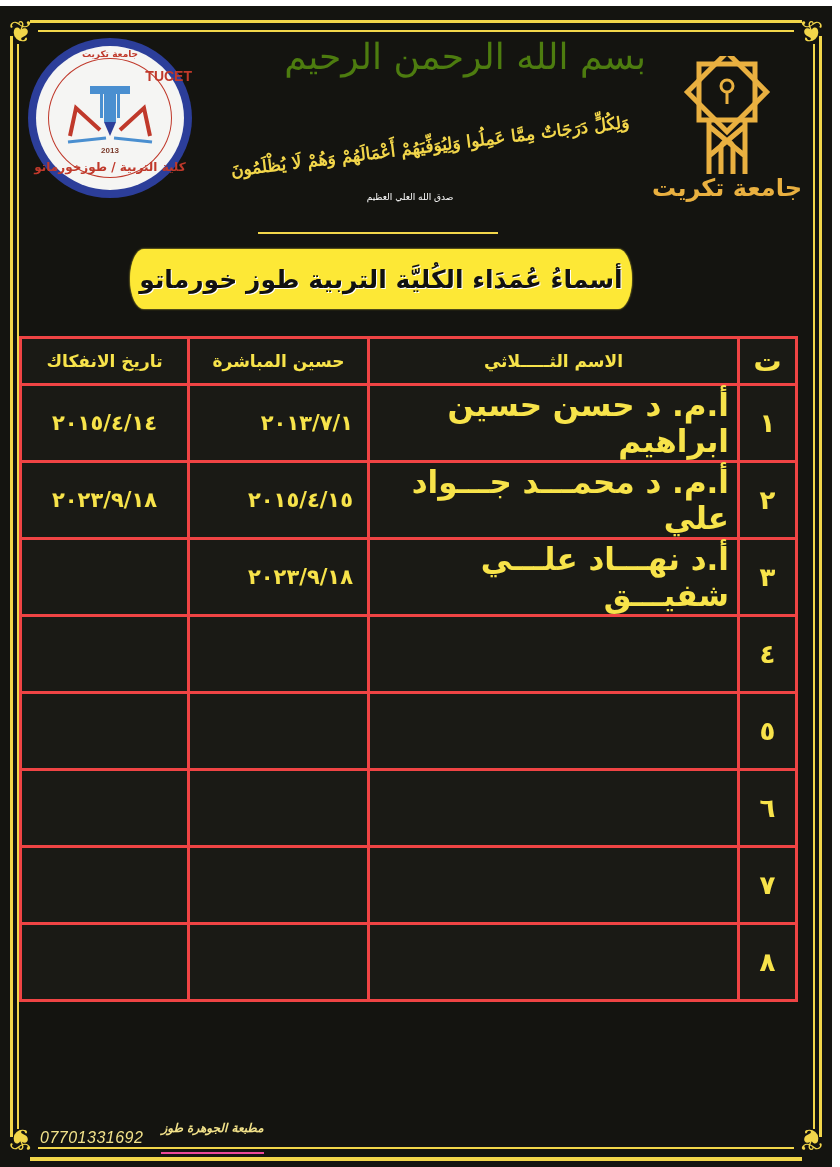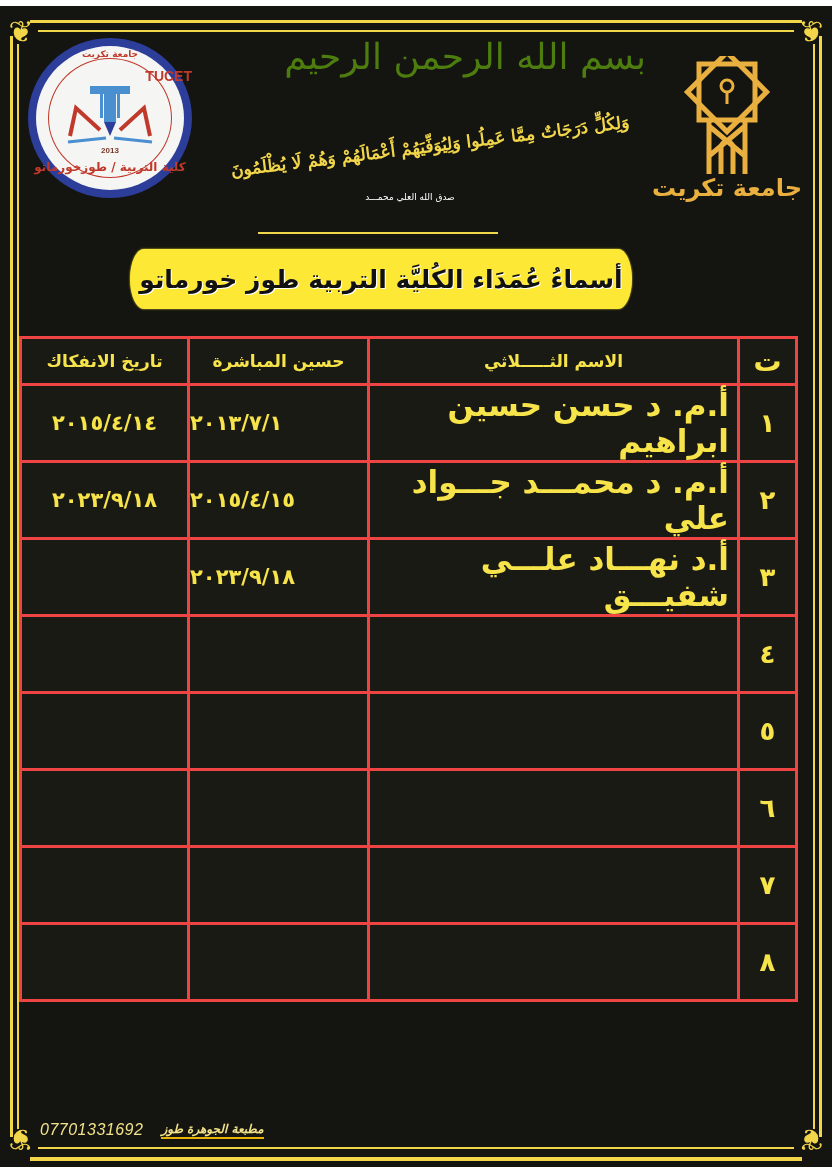--- a/index.html
+++ b/index.html
@@ -116,35 +116,35 @@
       padding: 0; text-align: center; vertical-align: middle;
       background: #1a1a15;
     }
     th { height: 44px; font-size: 17px; font-weight: bold; }
     th.col-num { font-size: 28px; }
     .row-filled td { height: 74px; }
     .row-empty td { height: 74px; }
     td.col-num { font-size: 26px; font-weight: bold; }
     td.col-name { font-size: 31px; font-weight: bold; text-align: right; padding-right: 8px; }
     td.col-date { font-size: 21px; font-weight: bold; direction: rtl; }
-    td.col-start { text-align: left; padding-right: 14px; }
+    td.col-start { text-align: right; padding-right: 14px; }
 
     
     .printer {
       position: absolute; left: 40px; top: 1115px; display: flex; align-items: center; gap: 18px;
       direction: ltr;
       font-style: italic;
     }
     .printer .phone {
       font-family: "Liberation Sans", sans-serif; font-size: 16px; color: #f2e28a;
       letter-spacing: 0.5px;
     }
     .printer .pname {
       font-size: 12px; font-weight: bold; color: #f2e28a; direction: rtl;
-      border-bottom: 2px solid #eab308; padding-bottom: 1px;
+      border-bottom: 2px solid #ec4899; padding-bottom: 17px;
     }
   </style>
 </head>
 <body>
 
 <div class="poster">
 
   <div class="frame-line fl-top1"></div>
   <div class="frame-line fl-top2"></div>
   <div class="frame-line fl-bot1"></div>
@@ -187,21 +187,21 @@
         <path d="M44 118 L44 90 Q50 80 56 90 L56 118"></path>
       </g>
       <circle cx="50" cy="30" r="6" fill="none" stroke="#e9b040" stroke-width="3"></circle>
       <line x1="50" y1="36" x2="50" y2="48" stroke="#e9b040" stroke-width="3"></line>
     </svg>
     <div class="uni-name">جامعة تكريت</div>
   </div>
 
   <div class="basmala">بسم الله الرحمن الرحيم</div>
   <div class="verse">وَلِكُلٍّ دَرَجَاتٌ مِمَّا عَمِلُوا وَلِيُوَفِّيَهُمْ أَعْمَالَهُمْ وَهُمْ لَا يُظْلَمُونَ</div>
-  <div class="verse-close">صدق الله العلي محمـــد</div>
+  <div class="verse-close">صدق الله العلي العظيم</div>
   <div class="title-rule"></div>
 
   <div class="banner">
     <span>أسماءُ عُمَدَاء الكُليَّة التربية طوز خورماتو</span>
   </div>
 
   <div class="table-wrap">
     <table>
       <colgroup>
         <col style="width:58px">

